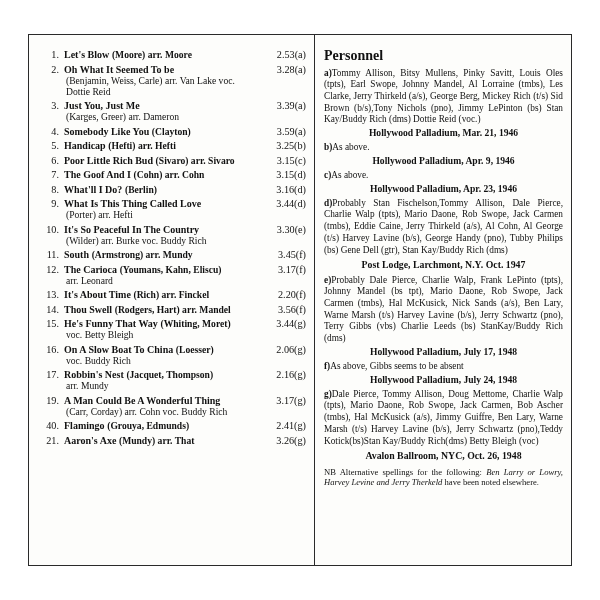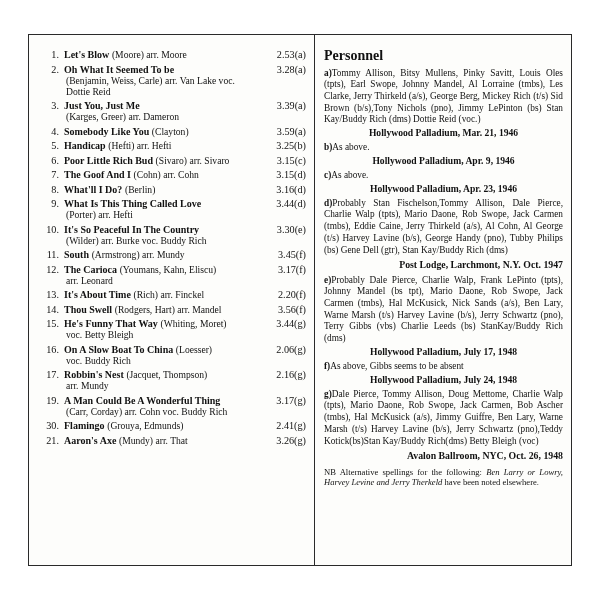--- a/index.html
+++ b/index.html
@@ -55,21 +55,21 @@
   }
   .tk-body {
     flex: 1 1 auto;
     padding-right: 4px;
   }
   .tk-title {
     font-weight: bold;
     font-size: 10px;
   }
   .tk-credit {
-    font-weight: normal;
+    font-weight: bold;
     font-size: 9.6px;
   }
   .tk-sub {
     display: block;
     font-size: 9.6px;
     padding-left: 2px;
   }
   .tk-time {
     width: 42px;
     flex: 0 0 auto;
@@ -91,21 +91,21 @@
   .p-letter {
     font-weight: bold;
   }
   .venue {
     text-align: center;
     font-weight: bold;
     font-size: 9.6px;
     margin: 1px 0 3px 0;
   }
   .venue-wide {
-    text-align: right;
+    text-align: center;
     font-weight: bold;
     font-size: 9.8px;
     margin: 3px 0 3px 0;
   }
   .nb {
     margin-top: 4px;
     font-size: 8.6px;
     text-align: justify;
     line-height: 1.22;
   }
@@ -202,21 +202,21 @@
         <div class="tk-num">17.</div>
         <div class="tk-body"><span class="tk-title">Robbin's Nest</span> <span class="tk-credit">(Jacquet, Thompson)</span><span class="tk-sub">arr. Mundy</span></div>
         <div class="tk-time">2.16(g)</div>
       </div>
       <div class="track">
         <div class="tk-num">19.</div>
         <div class="tk-body"><span class="tk-title">A Man Could Be A Wonderful Thing</span><span class="tk-sub">(Carr, Corday) arr. Cohn voc. Buddy Rich</span></div>
         <div class="tk-time">3.17(g)</div>
       </div>
       <div class="track">
-        <div class="tk-num">30.</div>
+        <div class="tk-num">40.</div>
         <div class="tk-body"><span class="tk-title">Flamingo</span> <span class="tk-credit">(Grouya, Edmunds)</span></div>
         <div class="tk-time">2.41(g)</div>
       </div>
       <div class="track">
         <div class="tk-num">21.</div>
         <div class="tk-body"><span class="tk-title">Aaron's Axe</span> <span class="tk-credit">(Mundy) arr. That</span></div>
         <div class="tk-time">3.26(g)</div>
       </div>
     </div>
 

